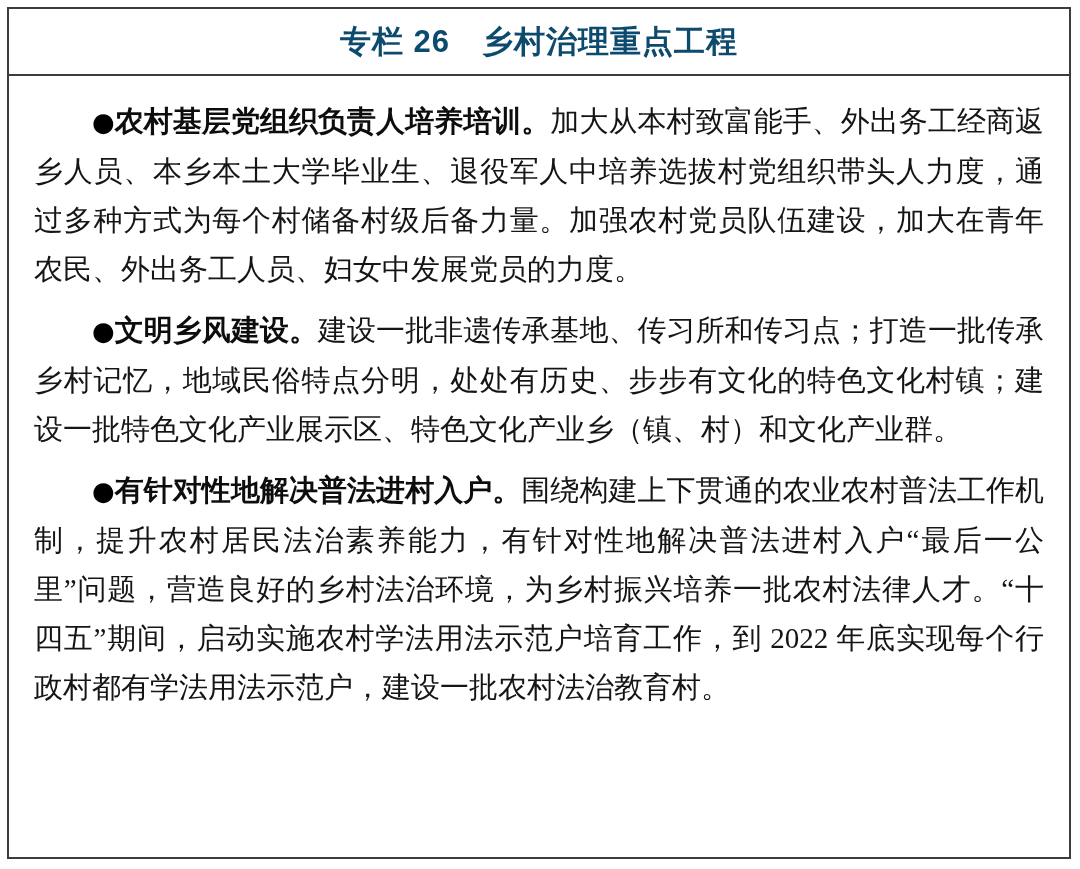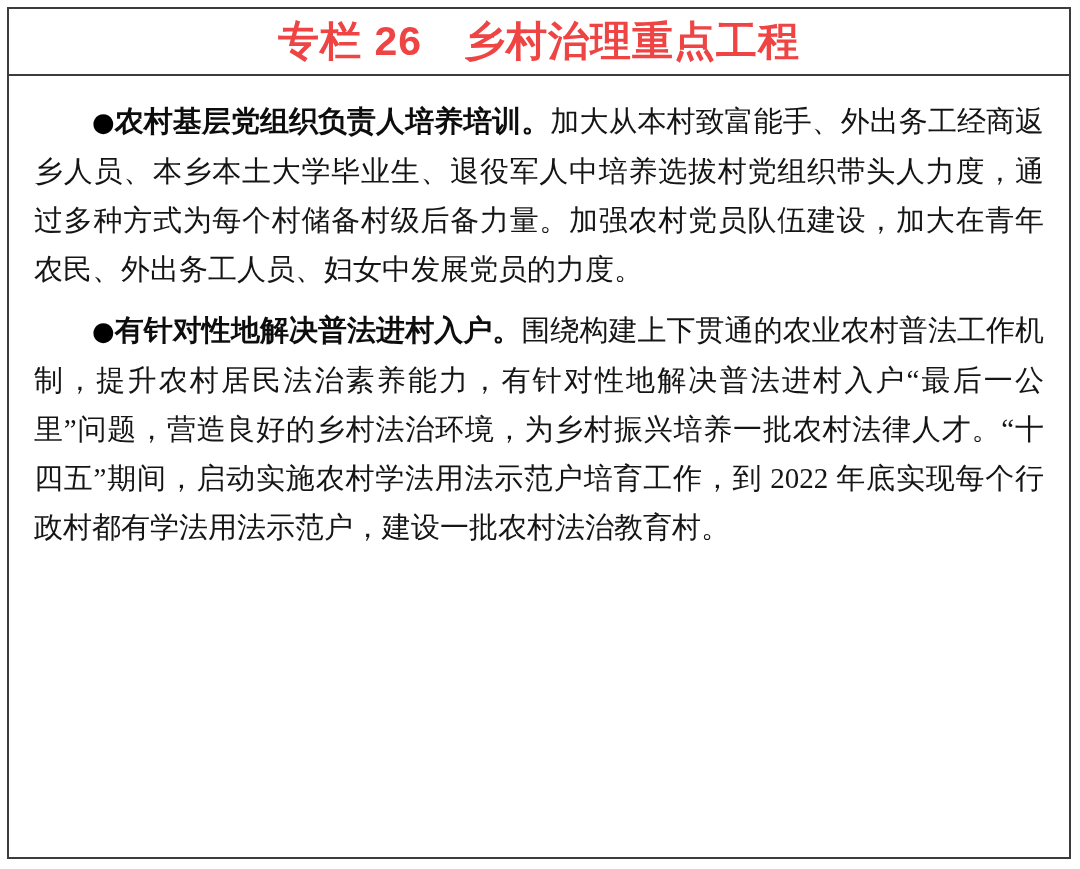--- a/index.html
+++ b/index.html
@@ -30,23 +30,23 @@
     height: 67px;
     border-bottom: 2px solid #3c3c3c;
     box-sizing: border-box;
     display: flex;
     align-items: center;
     justify-content: center;
   }
   .title-text {
     font-family: "Liberation Sans", sans-serif;
     font-weight: 700;
-    font-size: 41px;
+    font-size: 31px;
     letter-spacing: 1px;
-    color: #ef4444;
+    color: #0c4a6e;
     white-space: pre;
   }
   .body-area {
     padding: 9px 13px 0 13px;
     font-size: 29px;
     line-height: 49px;
     text-align: justify;
     color: #151515;
   }
   .para {
@@ -76,18 +76,19 @@
 
     <div class="title-bar">
       <span class="title-text">专栏 26　乡村治理重点工程</span>
     </div>
 
     <div class="body-area">
 
       <p class="para"><span class="bullet">●</span><span class="lead">农村基层党组织负责人培养培训。</span><span class="ptext">加大从本村致富能手、外出务工经商返乡人员、本乡本土大学毕业生、退役军人中培养选拔村党组织带头人力度，通过多种方式为每个村储备村级后备力量。加强农村党员队伍建设，加大在青年农民、外出务工人员、妇女中发展党员的力度。</span></p>
 
 
+      <p class="para"><span class="bullet">●</span><span class="lead">文明乡风建设。</span><span class="ptext">建设一批非遗传承基地、传习所和传习点；打造一批传承乡村记忆，地域民俗特点分明，处处有历史、步步有文化的特色文化村镇；建设一批特色文化产业展示区、特色文化产业乡（镇、村）和文化产业群。</span></p>
 
       <p class="para"><span class="bullet">●</span><span class="lead">有针对性地解决普法进村入户。</span><span class="ptext">围绕构建上下贯通的农业农村普法工作机制，提升农村居民法治素养能力，有针对性地解决普法进村入户“最后一公里”问题，营造良好的乡村法治环境，为乡村振兴培养一批农村法律人才。“十四五”期间，启动实施农村学法用法示范户培育工作，到 2022 年底实现每个行政村都有学法用法示范户，建设一批农村法治教育村。</span></p>
 
     </div>
   </div>
 </div>
 
 </body></html>

